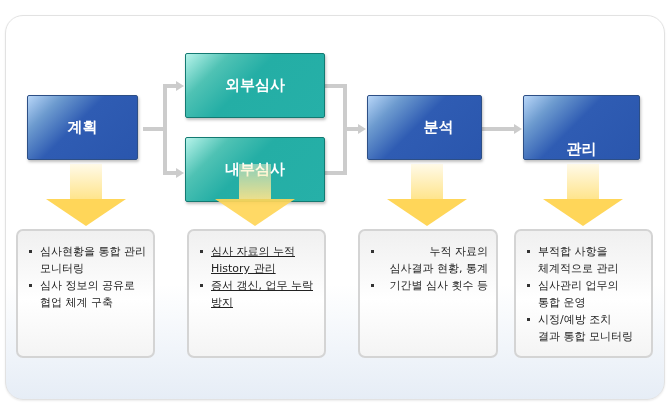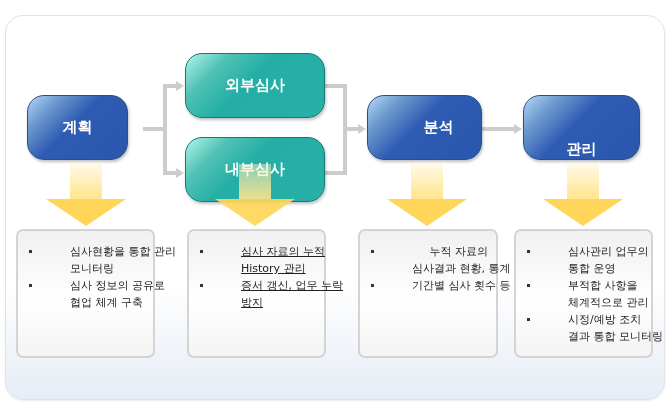--- a/index.html
+++ b/index.html
@@ -1,21 +1,21 @@
 <!DOCTYPE html>
 <html><head>
 <meta charset="utf-8">
 <style>
   html, body { margin:0; padding:0; }
   body { width:670px; height:404px; background:#ffffff; position:relative; overflow:hidden;
          font-family:"DejaVu Sans", "Liberation Sans", sans-serif; }
   .panel { position:absolute; left:5px; top:15px; width:658px; height:383px; border:1px solid #e2e2e2;
            border-radius:18px; background:linear-gradient(to bottom, #ffffff 0%, #ffffff 70%, #e6edf6 100%);
            box-shadow:0 1px 2px rgba(0,0,0,0.08); }
-  .stage { position:absolute; border-radius:17px; color:#ffffff; font-weight:bold; font-size:15px;
+  .stage { position:absolute; border-radius:2px; color:#ffffff; font-weight:bold; font-size:15px;
            display:flex; align-items:center; justify-content:center; box-sizing:border-box;
            box-shadow:1px 2px 3px rgba(0,0,0,0.25); }
   .blue { background:linear-gradient(135deg, #b8d6f8 0%, #6d9bcf 20%, #2f5cb3 45%, #2a56ad 100%);
           border:1px solid #2d4f86; }
   .teal { background:linear-gradient(135deg, #b6f3ea 0%, #4fc2b4 22%, #24aea5 45%, #26b0a8 100%);
           border:1px solid #137a72; }
   .connector { position:absolute; background:#cccccc; }
   .arrowhead { position:absolute; width:0; height:0; border-top:5px solid transparent;
                border-bottom:5px solid transparent; border-left:8px solid #cccccc; }
   .down-arrow { position:absolute; width:80px; height:62px; }
@@ -24,21 +24,21 @@
   .down-arrow .head { position:absolute; left:0; top:35px; width:0; height:0;
                border-left:40px solid transparent; border-right:40px solid transparent;
                border-top:27px solid #ffd659; }
   .card { position:absolute; top:229px; width:139px; height:129px; box-sizing:border-box;
           border:2px solid #d4d4d4; border-radius:7px;
           background:linear-gradient(to bottom, #f0f0f0 0%, #ffffff 55%, #f4f4f4 100%);
           padding:12px 8px 0 10px; font-size:11px; color:#222; line-height:17px; }
   .card ul { list-style:none; margin:0; padding:0; }
   .card li { position:relative; padding-left:12px; }
   .card li::before { content:""; position:absolute; left:1px; top:7px; width:3px; height:3px; background:#333; }
-  .card .line { display:block; white-space:nowrap;margin-left:30px; }
+  .card .line { display:block; white-space:nowrap; }
 </style>
 </head>
 <body>
 
 <div class="panel"></div>
 
 <div class="connector" style="left:143px; top:127px; width:22px; height:4px;"></div>
 <div class="connector" style="left:163px; top:84px; width:4px; height:91px;"></div>
 <div class="connector" style="left:163px; top:84px; width:14px; height:4px;"></div>
 <div class="arrowhead" style="left:176px; top:81px;"></div>
@@ -47,21 +47,21 @@
 
 <div class="connector" style="left:325px; top:84px; width:20px; height:4px;"></div>
 <div class="connector" style="left:325px; top:171px; width:20px; height:4px;"></div>
 <div class="connector" style="left:343px; top:84px; width:4px; height:91px;"></div>
 <div class="connector" style="left:343px; top:127px; width:16px; height:4px;"></div>
 <div class="arrowhead" style="left:358px; top:124px;"></div>
 
 <div class="connector" style="left:482px; top:127px; width:33px; height:4px;"></div>
 <div class="arrowhead" style="left:514px; top:124px;"></div>
 
-<div class="stage blue" style="left:27px; top:95px; width:101px; height:65px;text-align:right;">
+<div class="stage blue" style="left:27px; top:95px; width:111px; height:65px;text-align:right;">
   <span>계획</span>
 </div>
 <div class="stage teal" style="left:185px; top:53px; width:140px; height:65px;">
   <span>외부심사</span>
 </div>
 <div class="stage teal" style="left:185px; top:137px; width:140px; height:65px;">
   <span>내부심사</span>
 </div>
 <div class="stage blue" style="left:367px; top:95px; width:115px; height:65px;padding-left:28px;">
   <span>분석</span>
@@ -121,25 +121,25 @@
     </li>
     <li>
       <span class="line">기간별 심사 횟수 등</span>
     </li>
   </ul>
 </div>
 
 <div class="card" style="left:514px;">
   <ul>
     <li>
+      <span class="line">부적합 사항을</span>
+      <span class="line">체계적으로 관리</span>
+    </li>
+    <li>
       <span class="line">심사관리 업무의</span>
       <span class="line">통합 운영</span>
-    </li>
-    <li>
-      <span class="line">부적합 사항을</span>
-      <span class="line">체계적으로 관리</span>
     </li>
     <li>
       <span class="line">시정/예방 조치</span>
       <span class="line">결과 통합 모니터링</span>
     </li>
   </ul>
 </div>
 
 </body></html>

